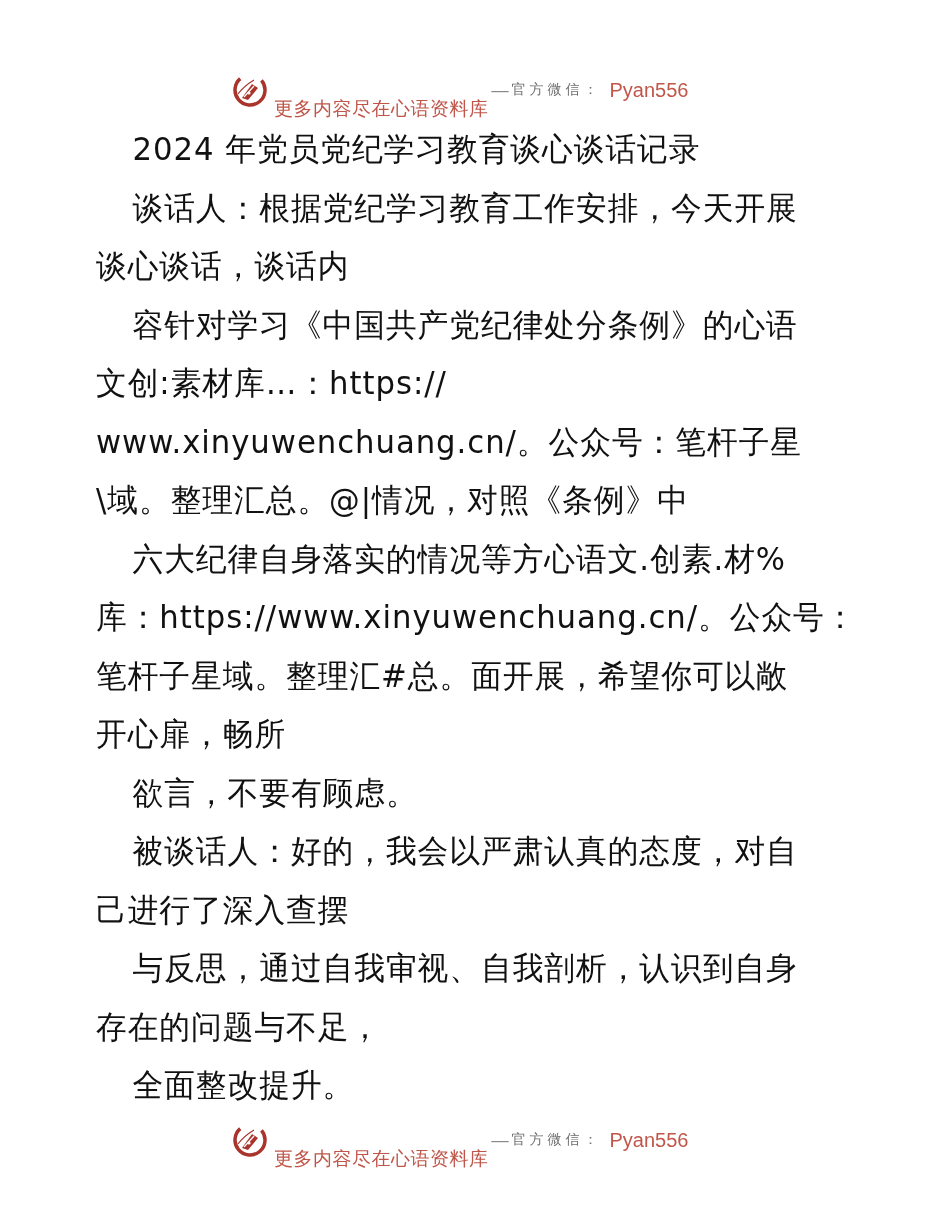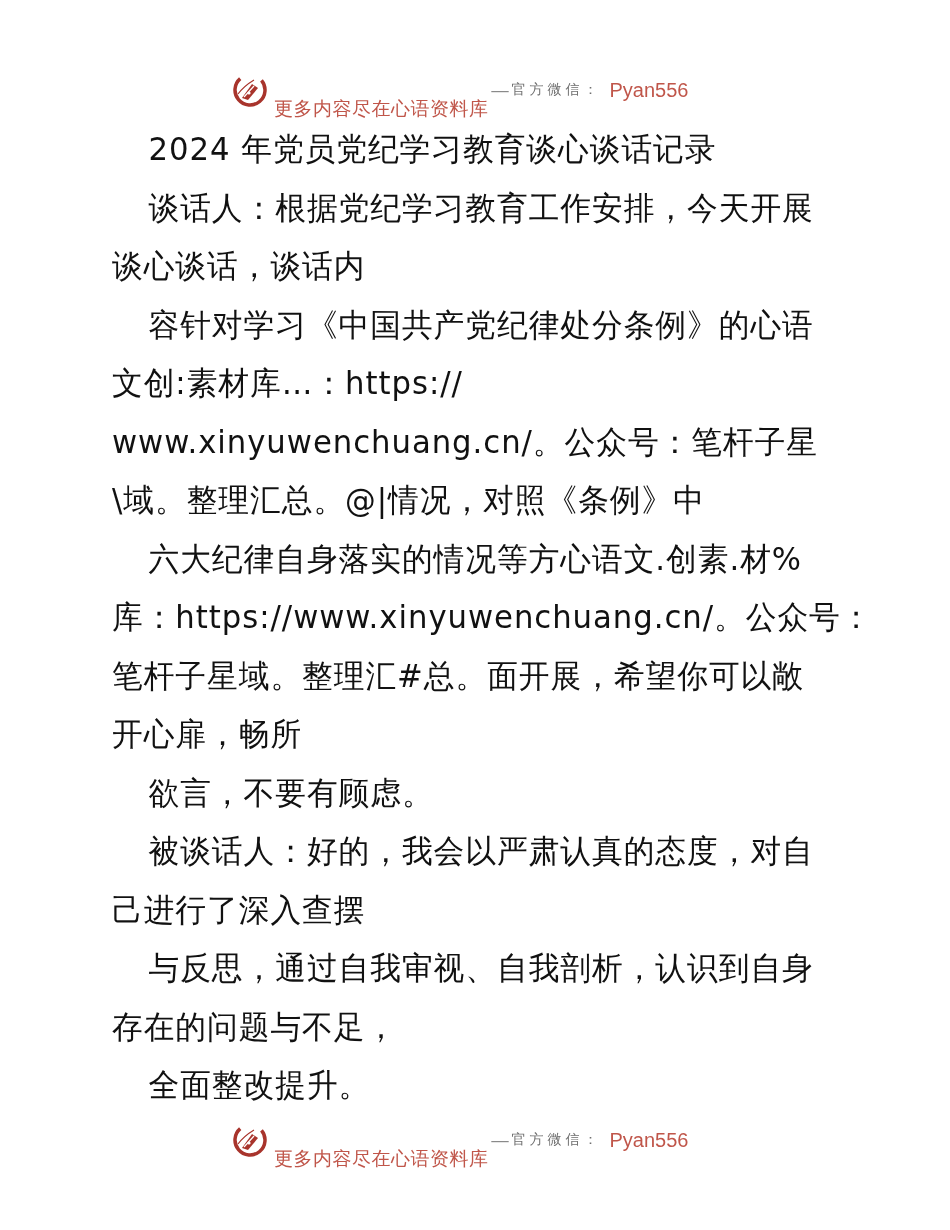--- a/index.html
+++ b/index.html
@@ -51,21 +51,21 @@
       letter-spacing: 4px;
     }
     .banner .wechat-id {
       color: #c0564a;
       font-family: "Liberation Sans", "DejaVu Sans", sans-serif;
       font-size: 20px;
       margin-left: 8px;
     }
     .content {
       position: absolute;
-      left: 112px;
+      left: 96px;
       top: 120px;
       width: 770px;
     }
     .line {
       font-family: "DejaVu Sans", "Liberation Sans", sans-serif;
       font-size: 32px;
       line-height: 58.5px;
       height: 58.5px;
       white-space: nowrap;
       letter-spacing: 1px;

